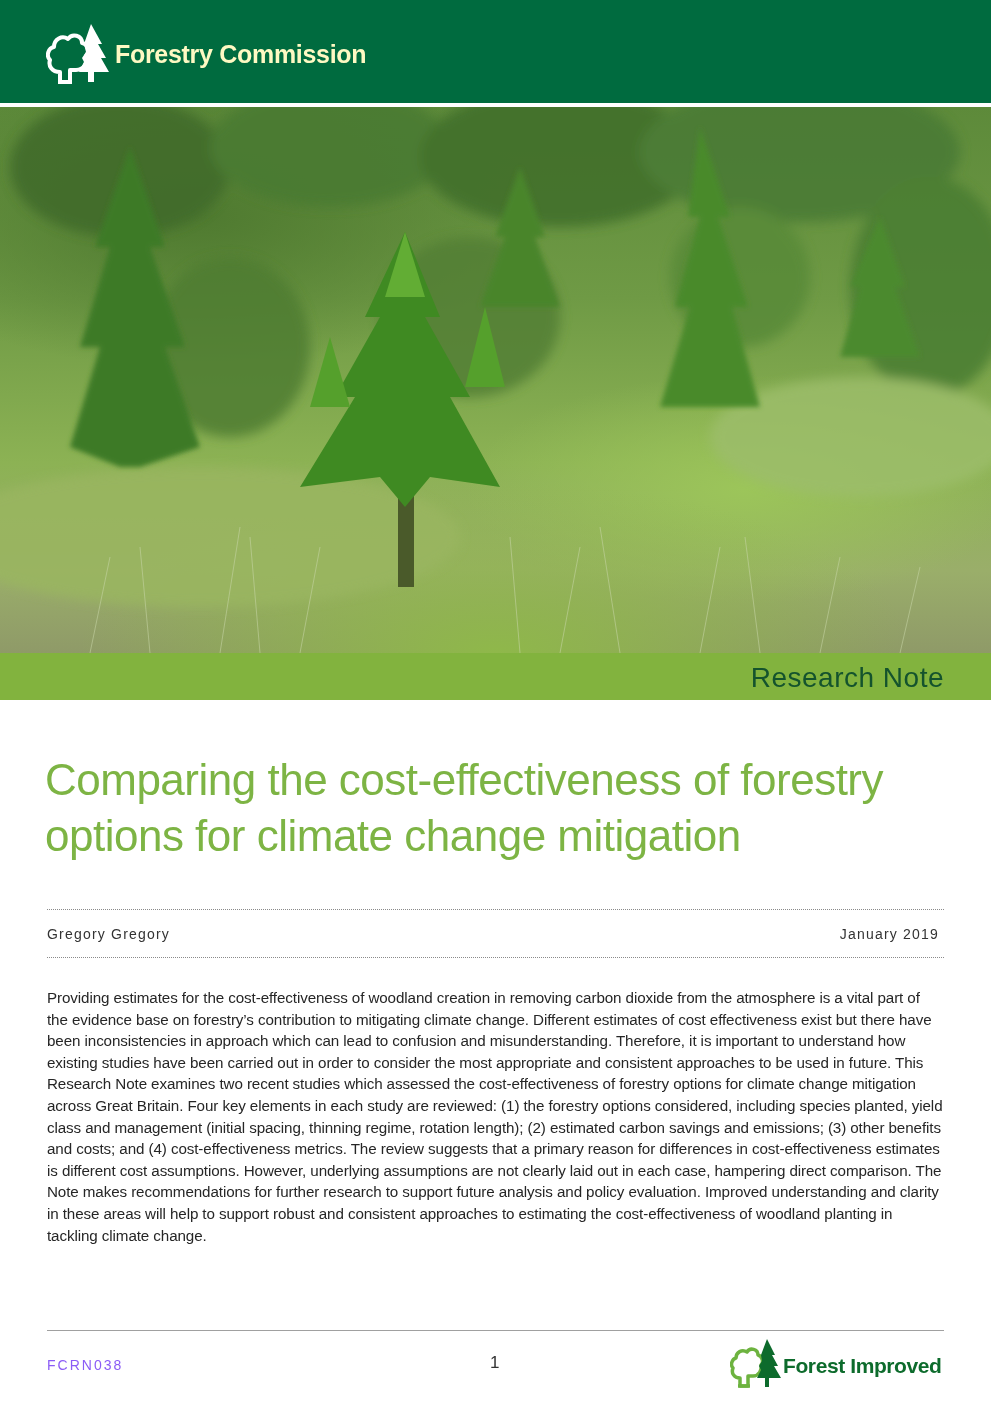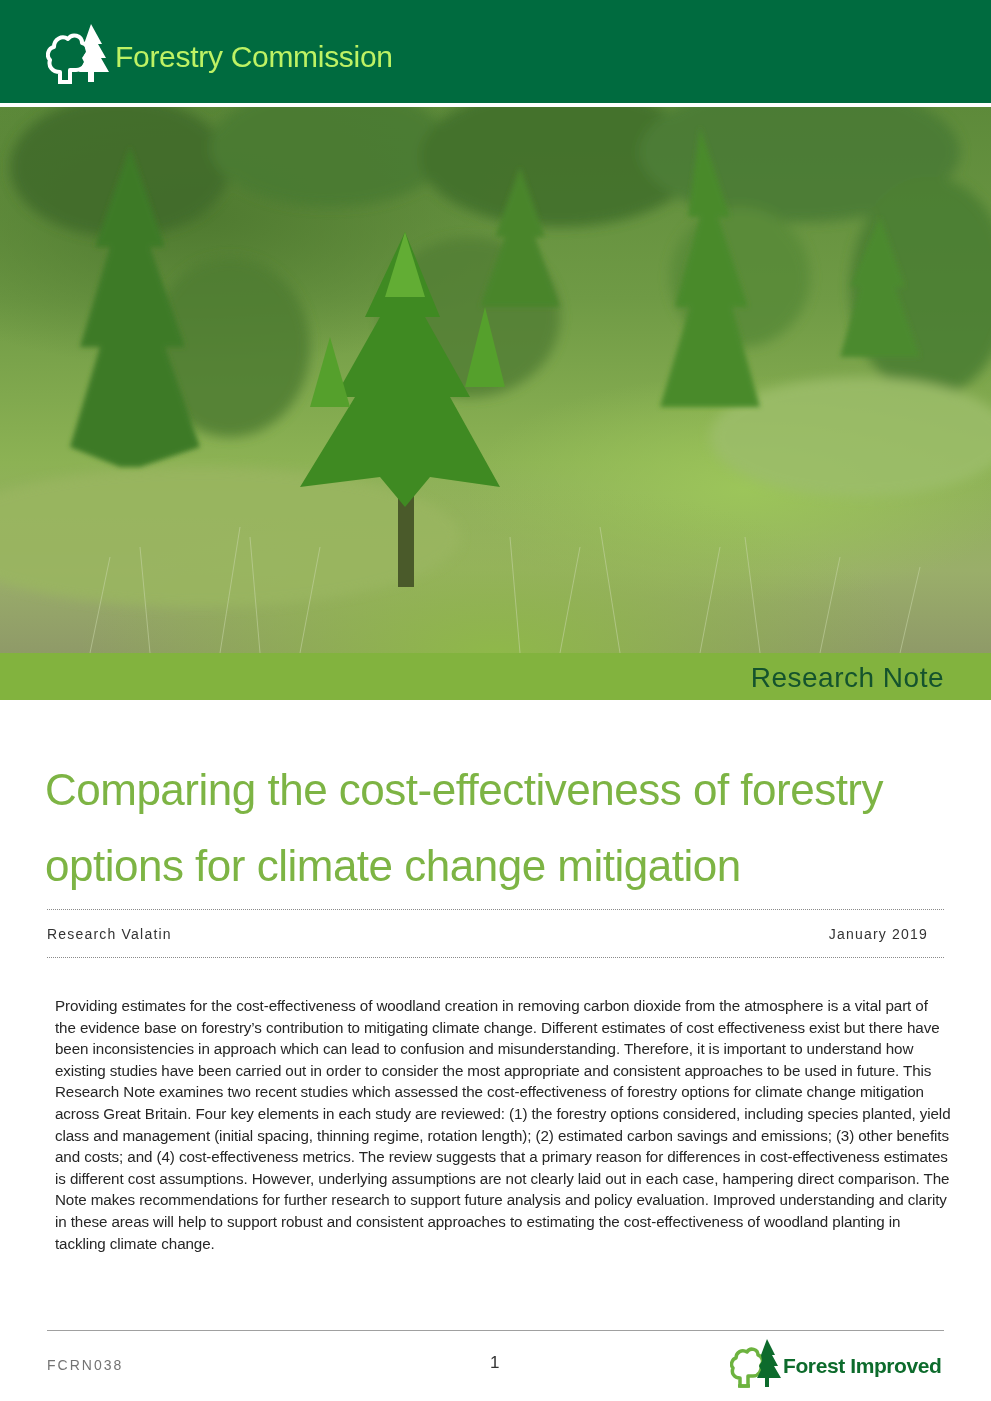--- a/index.html
+++ b/index.html
@@ -1,37 +1,37 @@
 <!DOCTYPE html>
 <html><head>
 <meta charset="utf-8">
 <style>
   html, body { margin: 0; padding: 0; }
   body { width: 991px; height: 1401px; background: #ffffff; position: relative; overflow: hidden; font-family: "Liberation Sans", sans-serif; }
   .header { position: absolute; left: 0; top: 0; width: 991px; height: 103px; background: #006b3f; }
   .header-rule { position: absolute; left: 0; top: 103px; width: 991px; height: 4px; background: #ffffff; }
   .fc-logo { position: absolute; left: 46px; top: 22px; width: 64px; height: 62px; }
-  .fc-name { position: absolute; left: 115px; top: 40px; color: #bef264; font-size: 30px; font-weight: normal; letter-spacing: -0.3px; }
+  .fc-name { position: absolute; left: 115px; top: 40px; color: #fef9c3; font-size: 25px; font-weight: bold; letter-spacing: -0.3px; }
   .photo { position: absolute; left: 0; top: 107px; width: 991px; height: 546px; overflow: hidden;
     background:
       radial-gradient(ellipse 60% 45% at 50% 100%, #8fb84a 0%, rgba(143,184,74,0) 70%),
       radial-gradient(ellipse 40% 30% at 75% 70%, #9cc55a 0%, rgba(156,197,90,0) 70%),
       radial-gradient(ellipse 50% 40% at 20% 20%, #4f7a30 0%, rgba(79,122,48,0) 70%),
       linear-gradient(180deg, #5d8a3a 0%, #6f9a45 35%, #8cb254 65%, #9aae6a 85%, #8f9a68 100%);
   }
   .photo svg { position: absolute; left: 0; top: 0; }
   .band { position: absolute; left: 0; top: 653px; width: 991px; height: 47px; background: #82b33e; }
   .band-label { position: absolute; right: 47px; top: 9px; color: #14532d; font-size: 28px; letter-spacing: 0.5px; }
-  .title { position: absolute; left: 45px; top: 752px; width: 920px; color: #7db444; font-size: 44px; line-height: 76px; letter-spacing: -0.5px; margin: 0; font-weight: normal; }
+  .title { position: absolute; left: 45px; top: 752px; width: 920px; color: #7db444; font-size: 44px; line-height: 56px; letter-spacing: -0.5px; margin: 0; font-weight: normal; }
   .dot-rule { position: absolute; left: 47px; width: 897px; height: 0; border-top: 1px dotted #8a8a8a; }
   .author { position: absolute; left: 47px; top: 926px; font-size: 14px; color: #333333; letter-spacing: 1.2px; }
-  .date { position: absolute; right: 63px; top: 926px; font-size: 14px; color: #333333; letter-spacing: 1.2px; }
-  .abstract { position: absolute; left: 47px; top: 987px; width: 897px; font-size: 15.2px; line-height: 21.6px; color: #262626; margin: 8px; letter-spacing: -0.1px; }
+  .date { position: absolute; right: 52px; top: 926px; font-size: 14px; color: #333333; letter-spacing: 1.2px; }
+  .abstract { position: absolute; left: 47px; top: 987px; width: 897px; font-size: 15.2px; line-height: 21.6px; color: #262626; margin: 0; letter-spacing: -0.1px; }
   .foot-rule { position: absolute; left: 47px; top: 1330px; width: 897px; height: 1px; background: #a0a0a0; }
-  .foot-code { position: absolute; left: 47px; top: 1357px; font-size: 14px; color: #737373; letter-spacing: 2px; }
+  .foot-code { position: absolute; left: 47px; top: 1357px; font-size: 14px; color: #8b5cf6; letter-spacing: 2px; }
   .foot-page { position: absolute; left: 490px; top: 1353px; font-size: 17px; color: #333333; }
   .fr-logo { position: absolute; left: 730px; top: 1338px; width: 52px; height: 50px; }
   .fr-name { position: absolute; left: 783px; top: 1354px; color: #0d6b2c; font-size: 21px; font-weight: bold; letter-spacing: -0.4px; }
 </style>
 </head>
 <body>
 
 <div class="header">
   <svg class="fc-logo" viewBox="0 0 64 62">
 
@@ -100,21 +100,21 @@
   </svg>
 </div>
 
 <div class="band">
   <div class="band-label">Research Note</div>
 </div>
 
 <h1 class="title">Comparing the cost-effectiveness of forestry options for climate change mitigation</h1>
 
 <div class="dot-rule" style="top: 909px;"></div>
-<div class="author">Research Valatin</div>
+<div class="author">Gregory Gregory</div>
 <div class="date">January 2019</div>
 <div class="dot-rule" style="top: 957px;"></div>
 
 <p class="abstract">Providing estimates for the cost-effectiveness of woodland creation in removing carbon dioxide from the atmosphere is a vital part of the evidence base on forestry’s contribution to mitigating climate change. Different estimates of cost effectiveness exist but there have been inconsistencies in approach which can lead to confusion and misunderstanding. Therefore, it is important to understand how existing studies have been carried out in order to consider the most appropriate and consistent approaches to be used in future. This Research Note examines two recent studies which assessed the cost-effectiveness of forestry options for climate change mitigation across Great Britain. Four key elements in each study are reviewed: (1) the forestry options considered, including species planted, yield class and management (initial spacing, thinning regime, rotation length); (2) estimated carbon savings and emissions; (3) other benefits and costs; and (4) cost-effectiveness metrics. The review suggests that a primary reason for differences in cost-effectiveness estimates is different cost assumptions. However, underlying assumptions are not clearly laid out in each case, hampering direct comparison. The Note makes recommendations for further research to support future analysis and policy evaluation. Improved understanding and clarity in these areas will help to support robust and consistent approaches to estimating the cost-effectiveness of woodland planting in tackling climate change.</p>
 
 <div class="foot-rule"></div>
 <div class="foot-code">FCRN038</div>
 <div class="foot-page">1</div>
 <svg class="fr-logo" viewBox="0 0 52 50">
   <path d="M10 48 L10 40 C4 40 1 35 3 30 C0 27 2 21 6 20 C6 14 12 11 17 14 C20 9 28 11 28 17 C32 18 34 24 31 27 C32 32 29 38 23 38 L18 38 L18 48 Z" fill="none" stroke="#6db33f" stroke-width="3.5" stroke-linejoin="round"></path>

